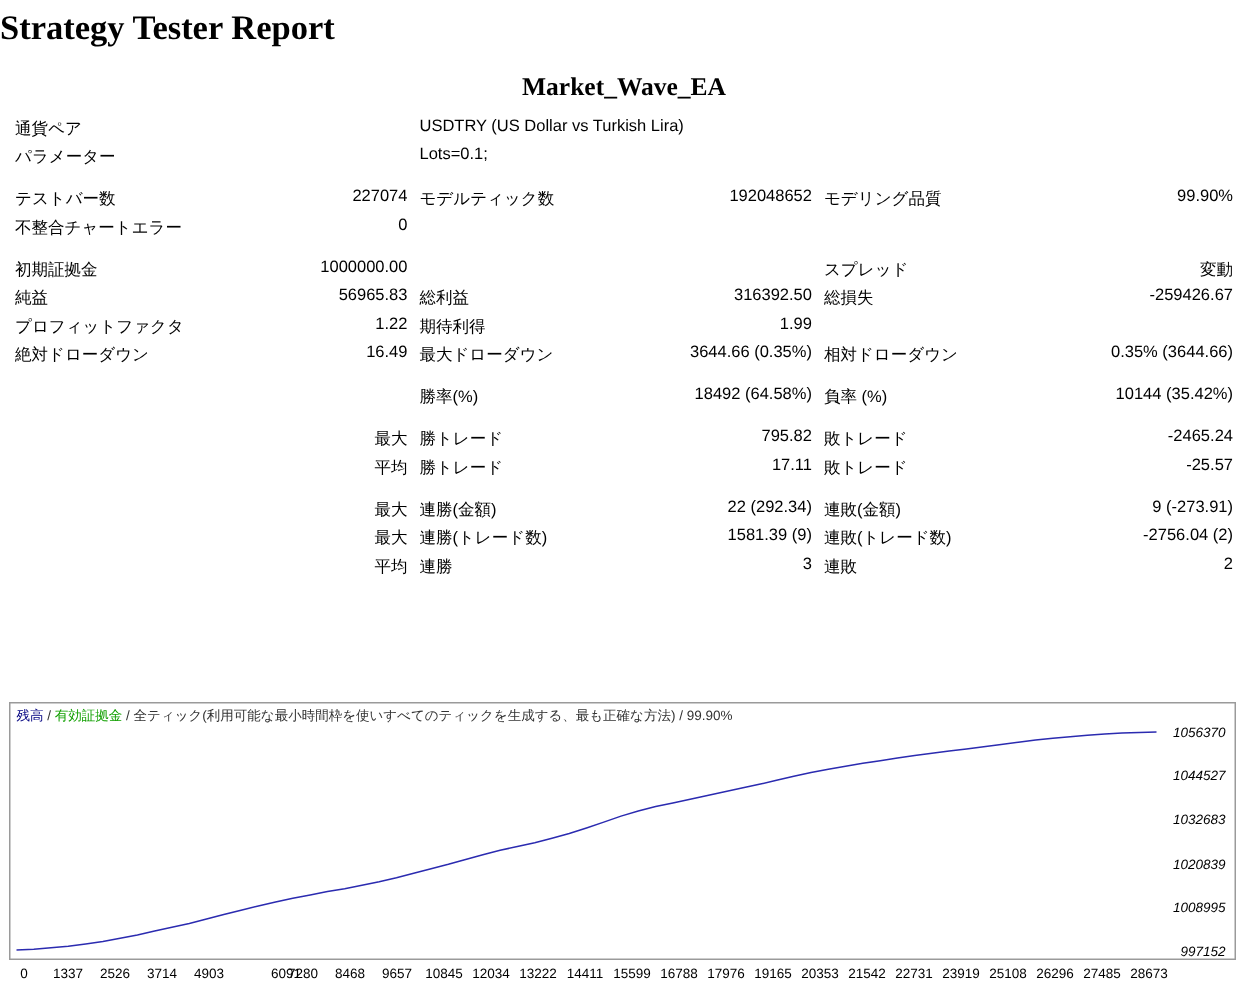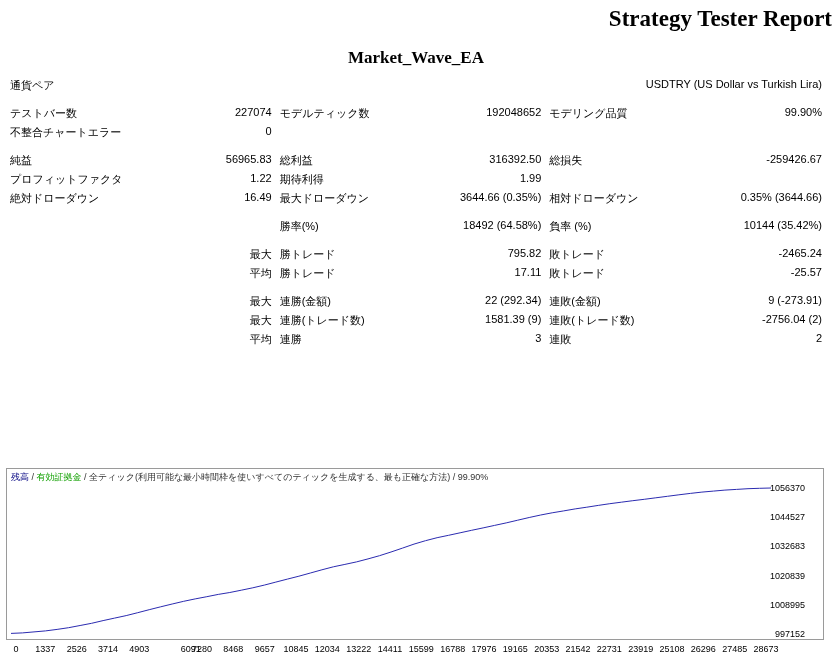--- a/index.html
+++ b/index.html
@@ -15,21 +15,21 @@
     color: #000000;
     overflow: hidden;
   }
   .page {
     position: relative;
     width: 832px;
     height: 664px;
     box-sizing: border-box;
   }
   .title {
-    text-align: right;
+    text-align: left;
     font-family: "Liberation Serif", serif;
     font-weight: bold;
     font-size: 23px;
     margin: 6px 0 16px 0;
     letter-spacing: 0px;
   }
   .subtitle {
     text-align: center;
     font-family: "Liberation Serif", serif;
     font-weight: bold;
@@ -42,21 +42,21 @@
     border-collapse: collapse;
     font-size: 11px;
   }
   table.report td {
     padding: 2px 4px 2px 4px;
     vertical-align: top;
     white-space: nowrap;
   }
   .lbl { text-align: left; }
   .val-r { text-align: right; }
-  .val-l { text-align: right; }
+  .val-l { text-align: left; }
 
   
   .c1 { width: 120px; }
   .c2 { width: 110px; }
   .c3 { width: 120px; }
   .c4 { width: 110px; margin-top: 48px; }
   .c5 { width: 120px; }
   .c6 { width: 120px; }
 
   .spacer-row td { height: 5px; padding: 0; }
@@ -92,22 +92,23 @@
     position: absolute;
     right: 2px;
     top: 14px;
     width: 50px;
     height: 156px;
     font-size: 9px;
     color: #000000;
   }
   .chart-yaxis div {
     position: absolute;
-    right: 16px;
+    right: 4px;
     text-align: right;
+    font-style: italic;
   }
   .xaxis {
     position: absolute;
     left: 6px;
     top: 638px;
     width: 818px;
     height: 16px;
     font-size: 9px;
     color: #000000;
   }
@@ -126,20 +127,25 @@
   <div class="title">Strategy Tester Report</div>
   <div class="subtitle">Market_Wave_EA</div>
 
   <table class="report">
     <tbody>
       <tr>
         <td class="c1 lbl">通貨ペア</td>
         <td class="c2 val-r"></td>
         <td class="c3 val-l" colspan="4">USDTRY (US Dollar vs Turkish Lira)</td>
       </tr>
+      <tr>
+        <td class="c1 lbl">パラメーター</td>
+        <td class="c2 val-r"></td>
+        <td class="c3 val-l" colspan="4">Lots=0.1;</td>
+      </tr>
 
       <tr class="spacer-row">
           <td colspan="6"></td>
         </tr>
 
       <tr>
         <td class="c1 lbl">テストバー数</td>
         <td class="c2 val-r">227074</td>
         <td class="c3 lbl">モデルティック数</td>
         <td class="c4 val-r">192048652</td>
@@ -152,20 +158,28 @@
         <td class="c3 lbl"></td>
         <td class="c4 val-r"></td>
         <td class="c5 lbl"></td>
         <td class="c6 val-r"></td>
       </tr>
 
       <tr class="spacer-row">
           <td colspan="6"></td>
         </tr>
 
+      <tr>
+        <td class="c1 lbl">初期証拠金</td>
+        <td class="c2 val-r">1000000.00</td>
+        <td class="c3 lbl"></td>
+        <td class="c4 val-r"></td>
+        <td class="c5 lbl">スプレッド</td>
+        <td class="c6 val-r">変動</td>
+      </tr>
       <tr>
         <td class="c1 lbl">純益</td>
         <td class="c2 val-r">56965.83</td>
         <td class="c3 lbl">総利益</td>
         <td class="c4 val-r">316392.50</td>
         <td class="c5 lbl">総損失</td>
         <td class="c6 val-r">-259426.67</td>
       </tr>
       <tr>
         <td class="c1 lbl">プロフィットファクタ</td>

